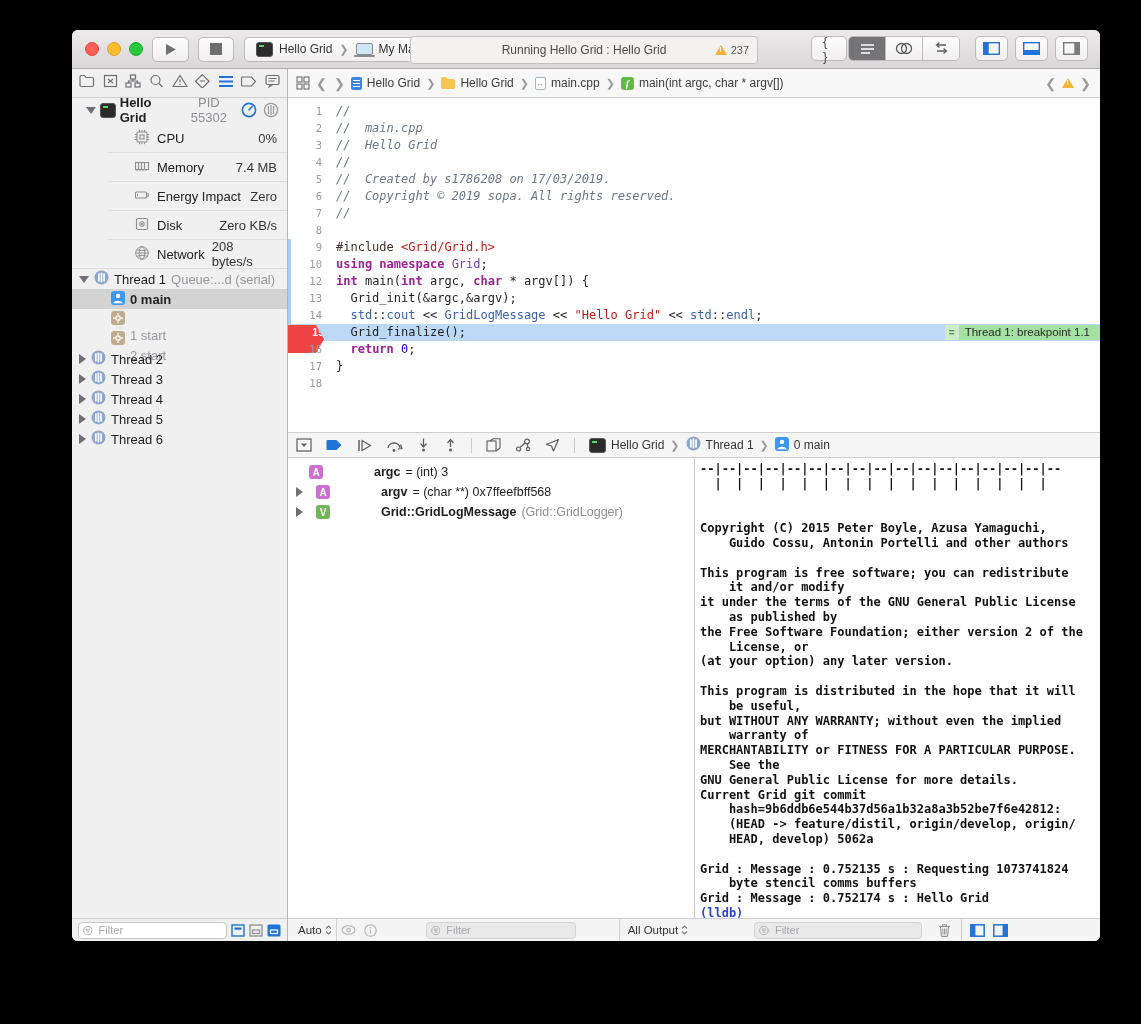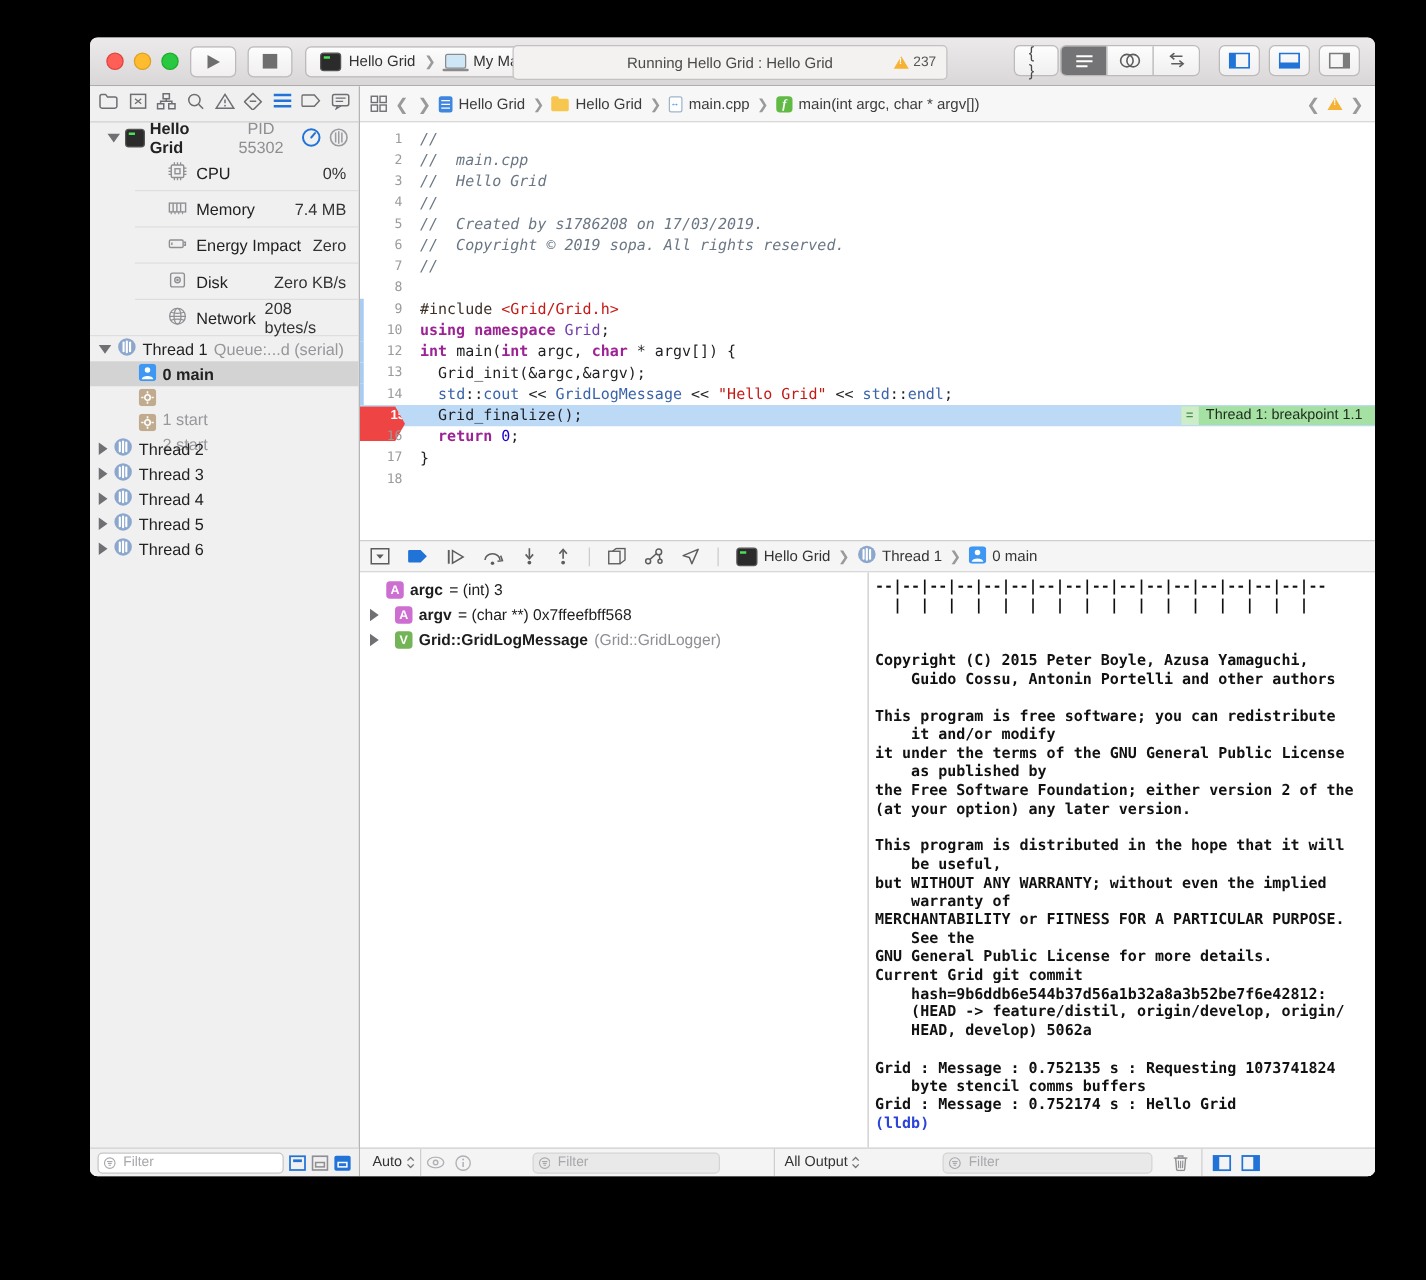--- a/index.html
+++ b/index.html
@@ -111,21 +111,21 @@
   .dbsep{width:1px;height:15px;background:#cccccc;}
   .db-crumb{display:flex;align-items:center;gap:5px;font-size:12px;color:#333;}
   
   .debugarea{position:absolute;top:389px;left:0;right:0;bottom:23px;background:#fff;}
   .vars{position:absolute;left:0;top:0;bottom:0;width:407px;border-right:1px solid #c9c9c9;box-sizing:border-box;
         padding-top:4px;font-size:12.5px;color:#1d1d1f;}
   .vrow{display:flex;align-items:center;height:20px;gap:5px;padding-left:8px;}
   .vdisc{width:8px;flex:none;}
   .vbadge{width:14px;height:14px;border-radius:3px;color:#fff;font-size:10px;font-weight:bold;
           display:flex;align-items:center;justify-content:center;flex:none;}
-  .vname{font-weight:bold;}
+  .vname{font-weight:bold;margin-left:46px;}
   .vval{color:#1d1d1f;}
   .vval.dim{color:#8e8e93;}
   .console{position:absolute;left:407px;top:0;right:0;bottom:0;padding:4px 0 0 5px;overflow:hidden;
            font-family:"DejaVu Sans Mono","Liberation Mono",monospace;font-size:12px;font-weight:bold;color:#111;}
   .cline{height:14.8px;line-height:14.8px;white-space:pre;}
   .cline.prompt{color:#2c43d8;}
   
   .debug-bottom{position:absolute;bottom:0;left:0;right:0;height:23px;border-top:1px solid #cfcfcf;background:#f4f4f4;
                 display:flex;align-items:center;box-sizing:border-box;font-size:11.5px;color:#333;}
   .popup{display:flex;align-items:center;gap:3px;padding:0 4px;}
@@ -654,20 +654,21 @@
           <div class="cline"> </div>
           <div class="cline"> </div>
           <div class="cline">Copyright (C) 2015 Peter Boyle, Azusa Yamaguchi,</div>
           <div class="cline">    Guido Cossu, Antonin Portelli and other authors</div>
           <div class="cline"> </div>
           <div class="cline">This program is free software; you can redistribute</div>
           <div class="cline">    it and/or modify</div>
           <div class="cline">it under the terms of the GNU General Public License</div>
           <div class="cline">    as published by</div>
           <div class="cline">the Free Software Foundation; either version 2 of the</div>
+          <div class="cline">    License, or</div>
           <div class="cline">(at your option) any later version.</div>
           <div class="cline"> </div>
           <div class="cline">This program is distributed in the hope that it will</div>
           <div class="cline">    be useful,</div>
           <div class="cline">but WITHOUT ANY WARRANTY; without even the implied</div>
           <div class="cline">    warranty of</div>
           <div class="cline">MERCHANTABILITY or FITNESS FOR A PARTICULAR PURPOSE.</div>
           <div class="cline">    See the</div>
           <div class="cline">GNU General Public License for more details.</div>
           <div class="cline">Current Grid git commit</div>

